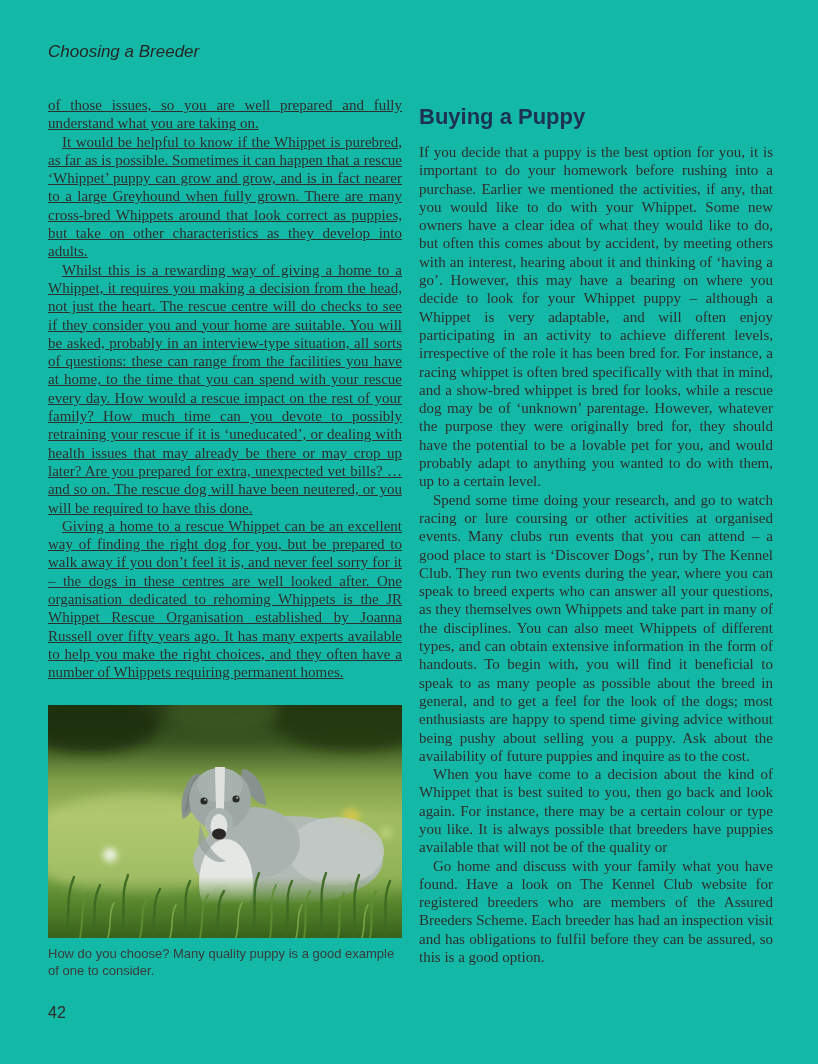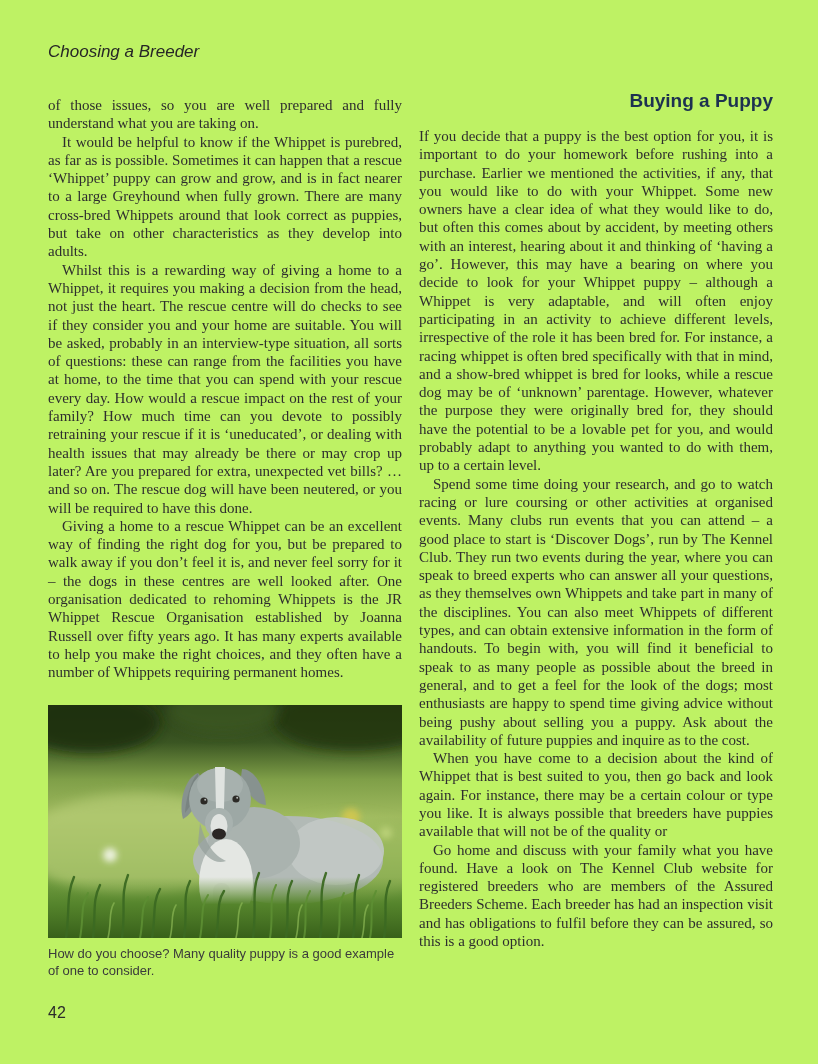--- a/index.html
+++ b/index.html
@@ -1,21 +1,21 @@
 <!DOCTYPE html>
 <html><head>
 <meta charset="utf-8">
 <style>
   html, body { margin: 0; padding: 0; background: #e9e9e9; }
   .page {
     position: relative;
     width: 818px;
     height: 1064px;
     margin: 0 auto;
-    background: #bef264;
+    background: #14b8a6;
     font-family: "Liberation Serif", serif;
     color: #2e2e2e;
     overflow: hidden;
   }
   .running-header {
     position: absolute;
     left: 48px;
     top: 42px;
     font-family: "Liberation Sans", sans-serif;
     font-style: italic;
@@ -23,32 +23,32 @@
     color: #262626;
   }
   .col {
     position: absolute;
     top: 96px;
     width: 354px;
     font-size: 15px;
     line-height: 18.3px;
     text-align: justify;
   }
-  .col-left  { left: 48px; }
+  .col-left  { left: 48px; text-decoration: underline; }
   .col-right { left: 419px; top: 88px; }
   .col p { margin: 0; }
   .col p.indent { text-indent: 14px; }
   .section-heading {
-    margin: 0 0 13px 0;
+    margin: 16px 0 13px 0;
     font-family: "Liberation Sans", sans-serif;
     font-weight: bold;
-    font-size: 19px;
+    font-size: 22px;
     line-height: 26px;
     color: #1d3150;
-    text-align: right;
+    text-align: left;
   }
   .photo {
     position: absolute;
     left: 48px;
     top: 705px;
     width: 354px;
     height: 233px;
     margin: 0;
     overflow: hidden;
   }

